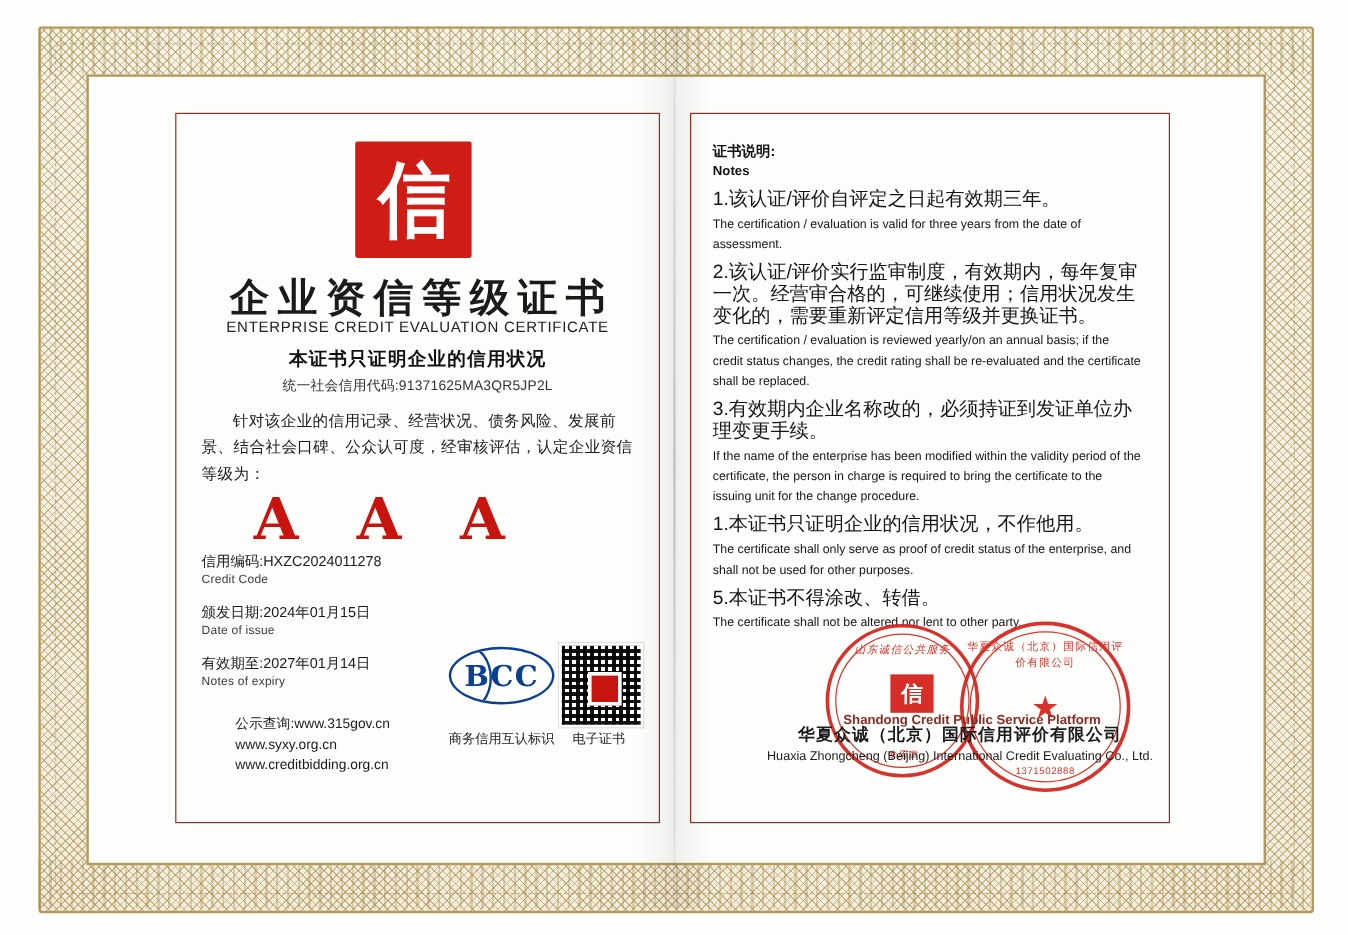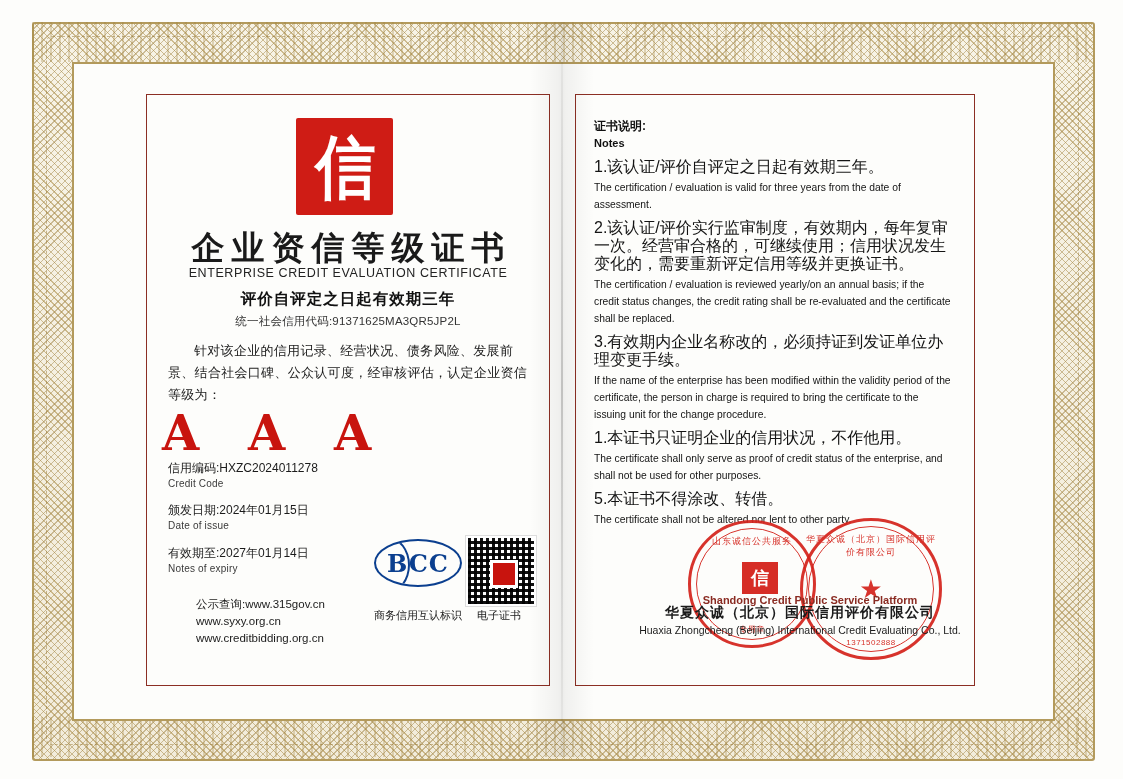--- a/index.html
+++ b/index.html
@@ -150,20 +150,21 @@
     font-size: 13px;
     line-height: 22px;
     color: #1b1b1b;
     letter-spacing: .3px;
   }
   .body-text .ind { text-indent: 26px; display: block; }
   .grade {
     position: absolute;
     left: 146px; top: 405px;
     width: 340px;
+    text-align: center;
     font-family: "DejaVu Serif", serif;
     font-weight: bold;
     font-size: 48px;
     letter-spacing: 16px;
     color: #c8140e;
     text-indent: 16px;
   }
   .field {
     position: absolute;
     left: 168px;
@@ -279,21 +280,21 @@
     margin-bottom: 6px;
   }
   
   .stamp {
     position: absolute;
     border-radius: 50%;
     border: 3px solid #d4221b;
     color: #d4221b;
     opacity: .92;
   }
-  .stamp-left { left: 688px; top: 520px; width: 122px; height: 122px; }
+  .stamp-left { left: 688px; top: 520px; width: 122px; height: 122px; font-style: italic; }
   .stamp-right { left: 800px; top: 518px; width: 136px; height: 136px; }
   .stamp .inner-ring {
     position: absolute;
     left: 5px; top: 5px; right: 5px; bottom: 5px;
     border: 1px solid #d4221b;
     border-radius: 50%;
   }
   .stamp .star {
     position: absolute;
     left: 50%; top: 50%;
@@ -374,21 +375,21 @@
 
   <div class="fold"></div>
   <div class="fold-shadow"></div>
 
   <div class="seal-logo">
     <span class="glyph">信</span>
   </div>
 
   <div class="title-cn">企业资信等级证书</div>
   <div class="title-en">ENTERPRISE CREDIT EVALUATION CERTIFICATE</div>
-  <div class="company">评价自评定之日起有效期三年</div>
+  <div class="company">本证书只证明企业的信用状况</div>
   <div class="credit-id">统一社会信用代码:91371625MA3QR5JP2L</div>
 
   <div class="body-text">
     <span class="ind">针对该企业的信用记录、经营状况、债务风险、发展前景、结合社会口碑、公众认可度，经审核评估，认定企业资信等级为：</span>
   </div>
 
   <div class="grade">A A A</div>
 
   <div class="field f-code">
     <div>信用编码:HXZC2024011278</div>

